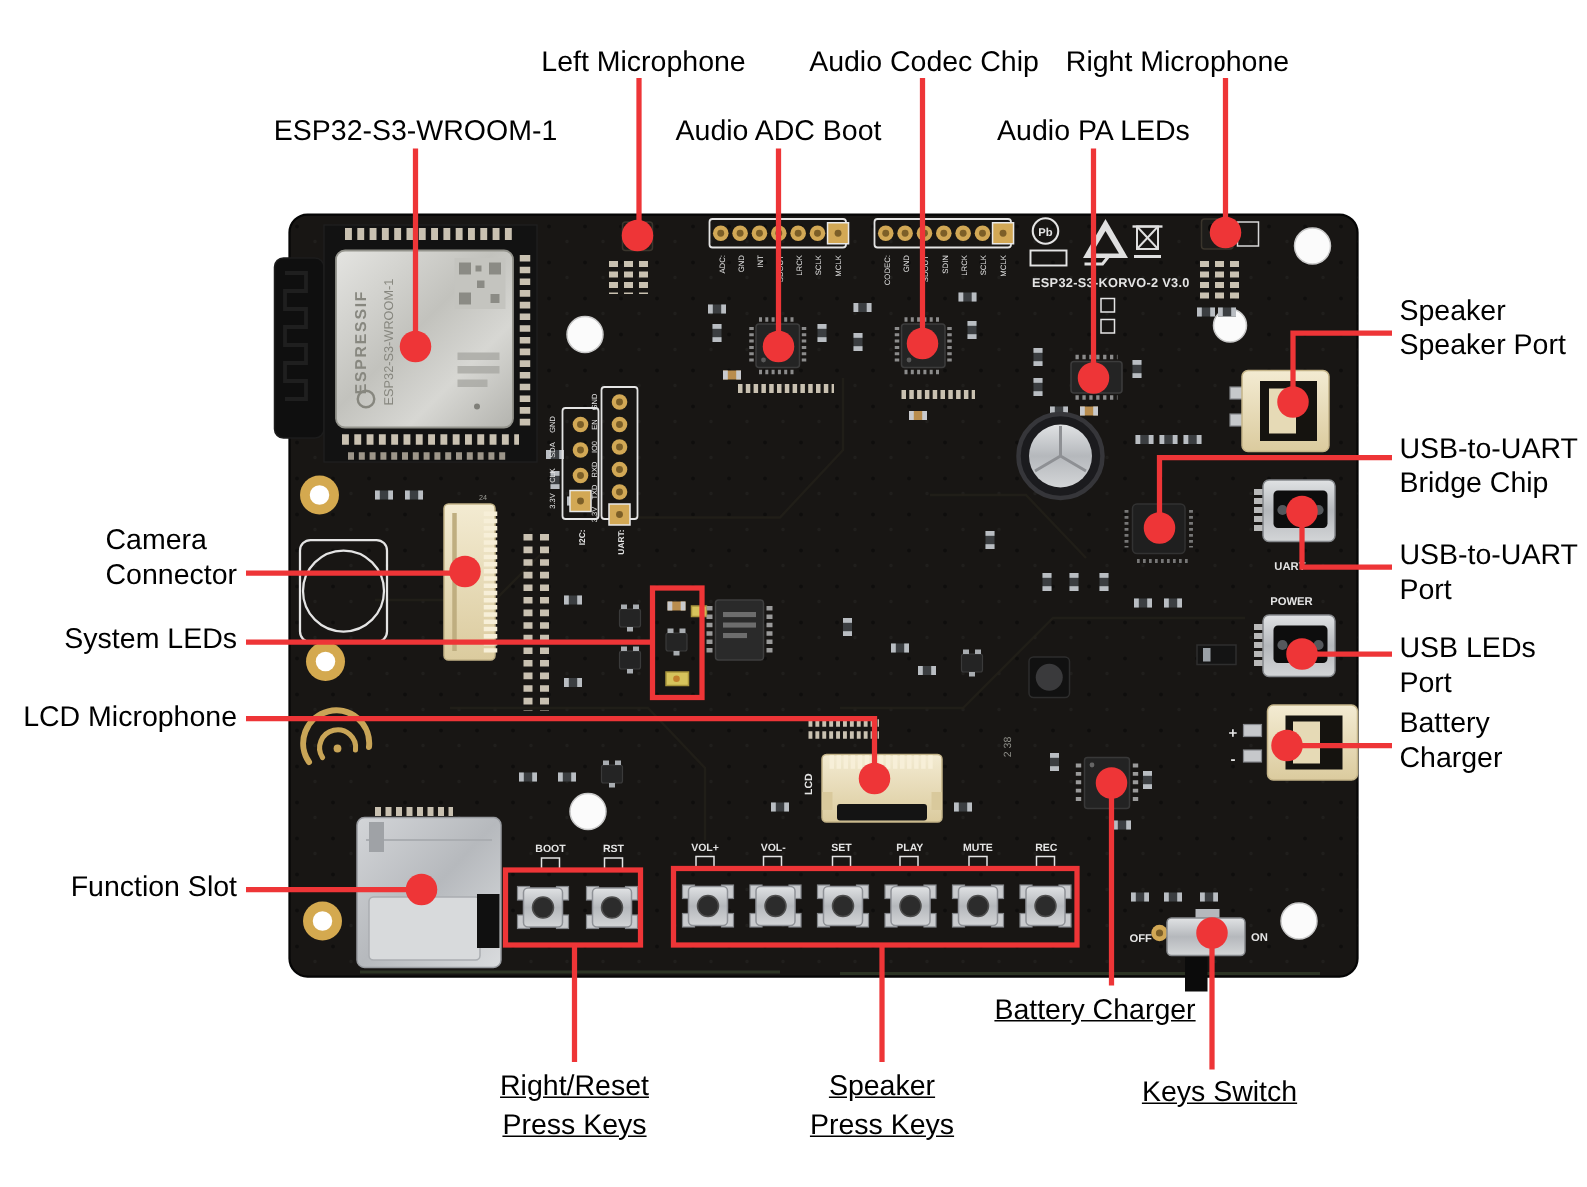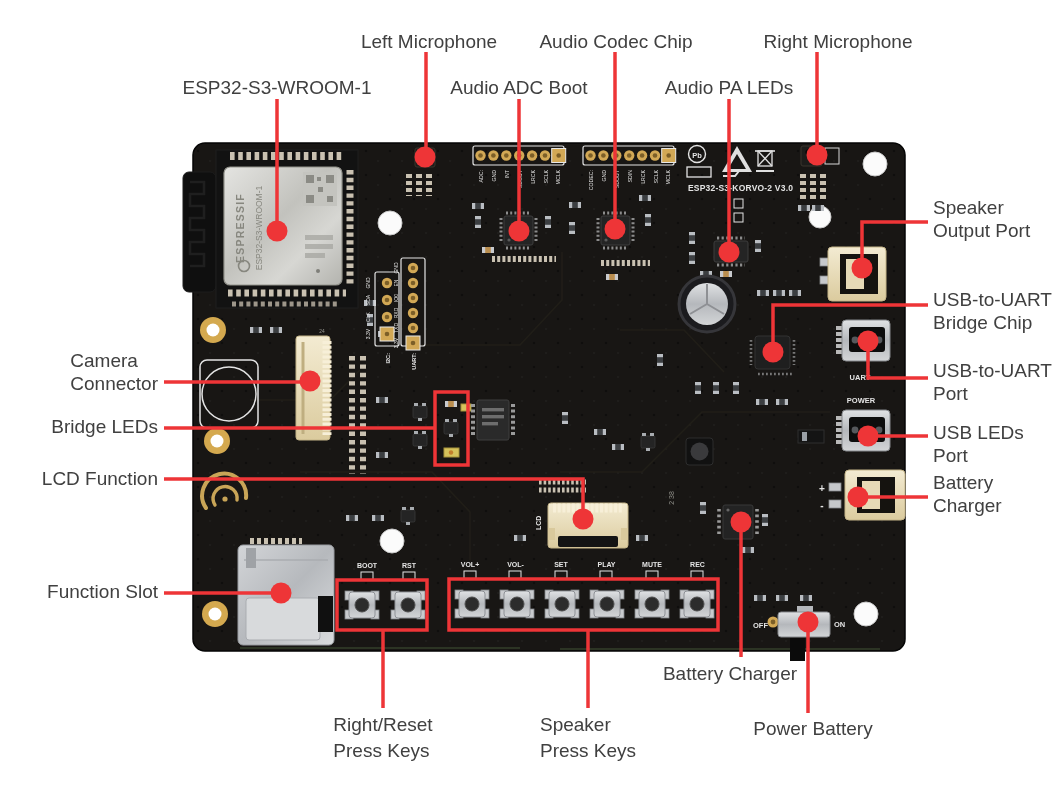--- a/index.html
+++ b/index.html
@@ -1,22 +1,22 @@
 <!DOCTYPE html>
 <html style="--annotation-red: #ee3537; --board-black: #181614; --silk-white: #e4e4e4; --pad-gold: #d2a855; --connector-beige: #ece1c4; --metal-silver: #c7c9cc; --led-yellow: #d6c35c;"><head>
 <meta charset="utf-8">
 <style>
   html,body{margin:0;padding:0;background:#fff;font-family:"Liberation Sans",sans-serif;}
   #stage{position:relative;width:1058px;height:791px;background:#fff;overflow:hidden;}
   #stage svg{position:absolute;left:0;top:0;}
-  .lbl{position:absolute;font-size:19px;line-height:23px;color:#404040;white-space:nowrap;}
+  .lbl{position:absolute;font-size:19px;line-height:23px;color:#000000;white-space:nowrap;}
   .lbl span{display:block;}
   .lbl.c{transform:translateX(-50%);text-align:center;}
   .lbl.r{text-align:left;}
-  .lbl.b{transform:translateX(-50%);line-height:26px;}
+  .lbl.b{transform:translateX(-50%);text-align:center;line-height:26px;text-decoration:underline;}
   .aline{stroke:var(--annotation-red);stroke-width:3.5;fill:none;stroke-linejoin:miter;}
   .arect{stroke:var(--annotation-red);stroke-width:3.5;fill:none;}
   .adot{fill:var(--annotation-red);}
   text{font-family:"Liberation Sans",sans-serif;}
   .silktext{fill:var(--silk-white);}
   .pintext{fill:var(--silk-white);}
   .silkline{stroke:var(--silk-white);fill:none;}
 </style>
 </head>
 <body>
@@ -541,36 +541,36 @@
   </g>
 </svg>
 
 <div>
   <div class="lbl c" style="left:429px;top:30px">
         <span>Left Microphone</span>
       </div>
   <div class="lbl c" style="left:616px;top:30px">
         <span>Audio Codec Chip</span>
       </div>
-  <div class="lbl c" style="left:838px;top:30px">
+  <div class="lbl c" style="left:785px;top:30px">
         <span>Right Microphone</span>
       </div>
   <div class="lbl c" style="left:277px;top:76px">
         <span>ESP32-S3-WROOM-1</span>
       </div>
   <div class="lbl c" style="left:519px;top:76px">
         <span>Audio ADC Boot</span>
       </div>
   <div class="lbl c" style="left:729px;top:76px">
         <span>Audio PA LEDs</span>
       </div>
 
   <div class="lbl" style="left:933px;top:196px">
     <span>Speaker</span>
-    <span>Output Port</span>
+    <span>Speaker Port</span>
   </div>
   <div class="lbl" style="left:933px;top:288px">
     <span>USB-to-UART</span>
     <span>Bridge Chip</span>
   </div>
   <div class="lbl" style="left:933px;top:359px">
     <span>USB-to-UART</span>
     <span>Port</span>
   </div>
   <div class="lbl" style="left:933px;top:421px">
@@ -580,38 +580,38 @@
   <div class="lbl" style="left:933px;top:471px">
     <span>Battery</span>
     <span>Charger</span>
   </div>
 
   <div class="lbl r" style="right:900px;top:349px">
     <span>Camera</span>
     <span>Connector</span>
   </div>
   <div class="lbl r" style="right:900px;top:415px">
-        <span>Bridge LEDs</span>
+        <span>System LEDs</span>
       </div>
   <div class="lbl r" style="right:900px;top:467px">
-        <span>LCD Function</span>
+        <span>LCD Microphone</span>
       </div>
   <div class="lbl r" style="right:900px;top:580px">
         <span>Function Slot</span>
       </div>
 
   <div class="lbl b" style="left:383px;top:712px">
     <span>Right/Reset</span>
     <span>Press Keys</span>
   </div>
   <div class="lbl b" style="left:588px;top:712px">
     <span>Speaker</span>
     <span>Press Keys</span>
   </div>
   <div class="lbl b" style="left:730px;top:661px">
         <span>Battery Charger</span>
       </div>
   <div class="lbl b" style="left:813px;top:716px">
-        <span>Power Battery</span>
+        <span>Keys Switch</span>
       </div>
 </div>
 
 </div>
 
 </body></html>

